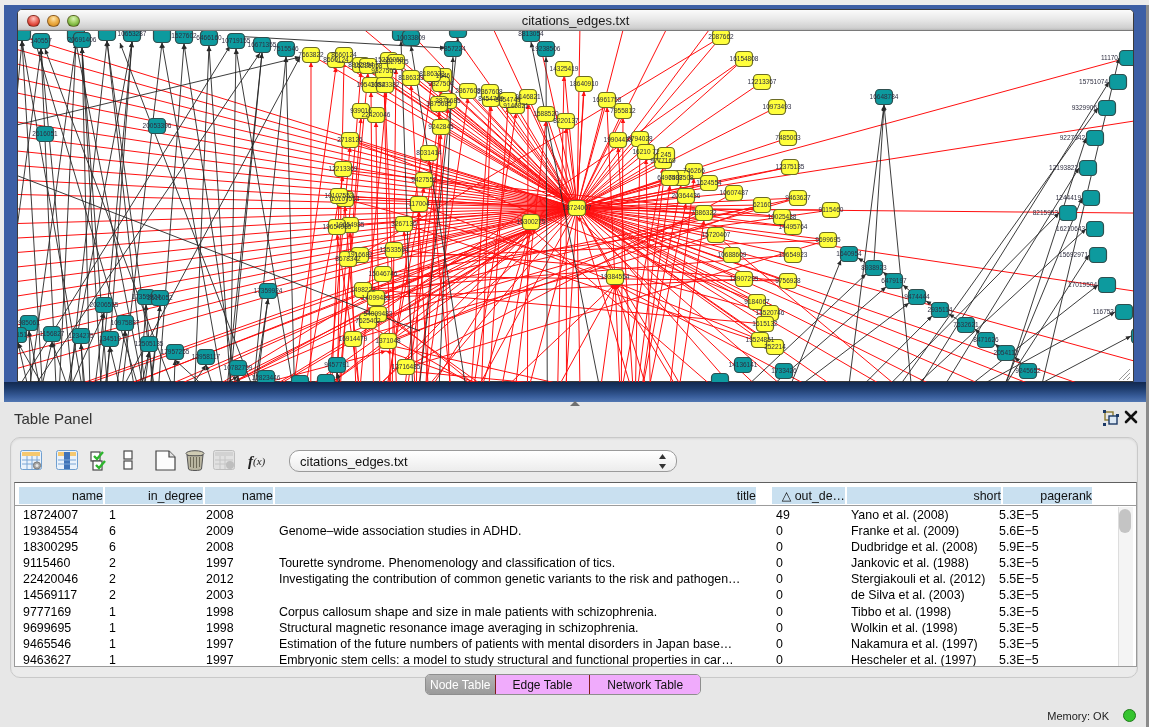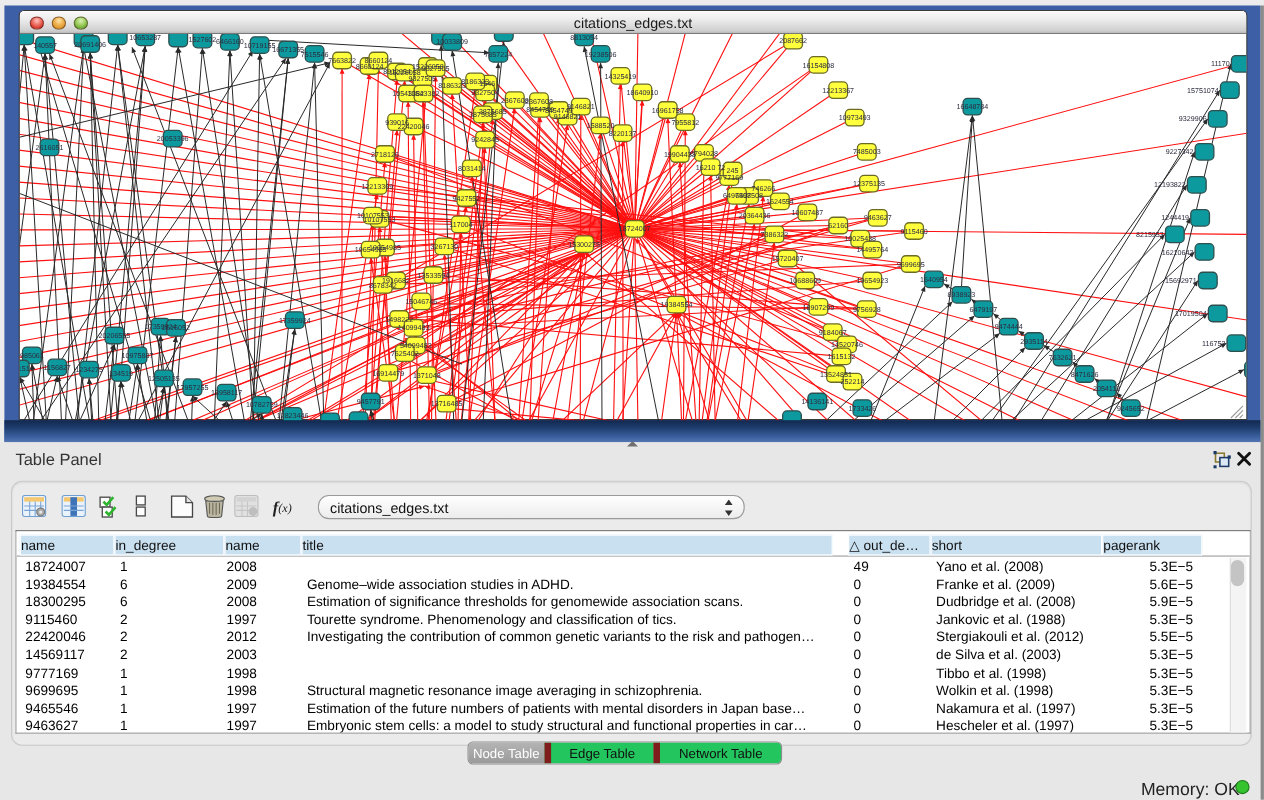--- a/index.html
+++ b/index.html
@@ -9,33 +9,33 @@
 .tl{position:absolute;top:4.5px;width:12.5px;height:12.5px;border-radius:50%;border:1px solid rgba(60,30,20,.5)}
 #tl1{left:9px;background:radial-gradient(circle at 50% 28%,#fdc8c2,#ef756a 40%,#d93d31 72%,#b5251d)}
 #tl2{left:29px;background:radial-gradient(circle at 50% 28%,#fde7b0,#f0b656 40%,#e09a2e 72%,#b57c18)}
 #tl3{left:49px;background:radial-gradient(circle at 50% 28%,#d9f2b8,#a6d368 40%,#76b13b 72%,#548c21)}
 #bband{position:absolute;left:4px;top:382px;width:1142px;height:20px;background:linear-gradient(#12294f,#1c3a6a 30%,#3a5f9d 75%,#5277b2)}
 #panel{position:absolute;left:0;top:402px;width:1146px;height:325px;background:#e7e7e7}
 #ptitle{position:absolute;left:14px;top:410px;font-size:15px;color:#333}
 #splitarrow{position:absolute;left:570px;top:401px;width:0;height:0;border-left:5px solid transparent;border-right:5px solid transparent;border-bottom:5px solid #707070;z-index:9}
 #bigbox{position:absolute;left:10px;top:437px;width:1128px;height:241px;background:#ebebeb;border:1px solid #c9c9c9;border-radius:10px;box-shadow:inset 0 1px 2px rgba(0,0,0,0.08)}
 #tblbox{position:absolute;left:14px;top:482px;width:1123px;height:185px;background:#fff;border-top:1px solid #606060;border-left:1px solid #9a9a9a;border-right:1px solid #9a9a9a;border-bottom:1px solid #9a9a9a;overflow:hidden}
-.hc{position:absolute;top:3px;height:19px;background:#c9e0f0;border:1px solid #fff;font-size:12.4px;color:#111;text-align:left;line-height:18px}
+.hc{position:absolute;top:3px;height:19px;background:#c9e0f0;border:1px solid #fff;font-size:12.4px;color:#111;text-align:right;line-height:18px}
 #hdr{position:absolute;left:0;top:0;width:1123px;height:23px;background:#fff;border-bottom:1px solid #9c9c9c}
 #body{position:absolute;left:0;top:24px;width:1105px;height:161px;font-size:12.4px;color:#000}
 .tr{position:relative;height:16.1px;line-height:16.1px;white-space:nowrap}
 .tr div{position:absolute;overflow:hidden}
 .c0{left:8px;width:90px} .c1{left:94px;width:100px} .c2{left:191px;width:70px}
-.c3{left:264px;width:492px} .c4{left:761px;width:70px} .c5{left:836px;width:152px} .c6{left:1030px;width:95px}
+.c3{left:264px;width:492px} .c4{left:761px;width:70px} .c5{left:836px;width:152px} .c6{left:984px;width:95px}
 #sbar{position:absolute;right:3px;top:24px;width:15px;height:161px;background:#f4f4f4;border-left:1px solid #ddd}
 #thumb{position:absolute;right:5px;top:26px;width:12px;height:24px;background:#c4c4c4;border-radius:6px}
 #tabs{position:absolute;left:425px;top:674px;height:21px;display:flex;border:1px solid #8e8e8e;border-radius:5px;overflow:hidden;font-size:12px}
-.tab{padding:0 17px;line-height:20px;background:#22c55e;color:#111;border-left:6px solid #7f1d1d}
+.tab{padding:0 17px;line-height:20px;background:#f0abfc;color:#111;border-left:1px solid #7f1d1d}
 .tab:first-child{border-left:none;background:linear-gradient(#b4b4b4,#9a9a9a);color:#fff}
-#mem{position:absolute;right:22px;top:710px;font-size:16px;color:#222}
+#mem{position:absolute;right:40px;top:710px;font-size:11px;color:#222}
 #memdot{position:absolute;right:13px;top:709px;width:13px;height:13px;border-radius:50%;background:#35c42f;border:1px solid #1f7a1a}
 svg text{user-select:none}
 </style></head><body>
 <div id="desk"></div>
 <div id="win">
 <div id="tbar">citations_edges.txt</div>
 <span class="tl" id="tl1"></span>
     <span class="tl" id="tl2"></span>
     <span class="tl" id="tl3"></span>
 <svg width="1115" height="352" viewBox="0 0 1115 352" style="position:absolute;left:0;top:21px;display:block">
@@ -1091,21 +1091,20 @@
         <div class="c2">2009</div>
         <div class="c3">Genome–wide association studies in ADHD.</div>
         <div class="c4">0</div>
         <div class="c5">Franke et al. (2009)</div>
         <div class="c6">5.6E−5</div>
       </div>
       <div class="tr">
         <div class="c0">18300295</div>
         <div class="c1">6</div>
         <div class="c2">2008</div>
-        <div class="c3">Estimation of significance thresholds for genomewide association scans.</div>
         <div class="c4">0</div>
         <div class="c5">Dudbridge et al. (2008)</div>
         <div class="c6">5.9E−5</div>
       </div>
       <div class="tr">
         <div class="c0">9115460</div>
         <div class="c1">2</div>
         <div class="c2">1997</div>
         <div class="c3">Tourette syndrome. Phenomenology and classification of tics.</div>
         <div class="c4">0</div>
@@ -1126,20 +1125,21 @@
         <div class="c1">2</div>
         <div class="c2">2003</div>
         <div class="c4">0</div>
         <div class="c5">de Silva et al. (2003)</div>
         <div class="c6">5.3E−5</div>
       </div>
       <div class="tr">
         <div class="c0">9777169</div>
         <div class="c1">1</div>
         <div class="c2">1998</div>
+        <div class="c3">Corpus callosum shape and size in male patients with schizophrenia.</div>
         <div class="c4">0</div>
         <div class="c5">Tibbo et al. (1998)</div>
         <div class="c6">5.3E−5</div>
       </div>
       <div class="tr">
         <div class="c0">9699695</div>
         <div class="c1">1</div>
         <div class="c2">1998</div>
         <div class="c3">Structural magnetic resonance image averaging in schizophrenia.</div>
         <div class="c4">0</div>

